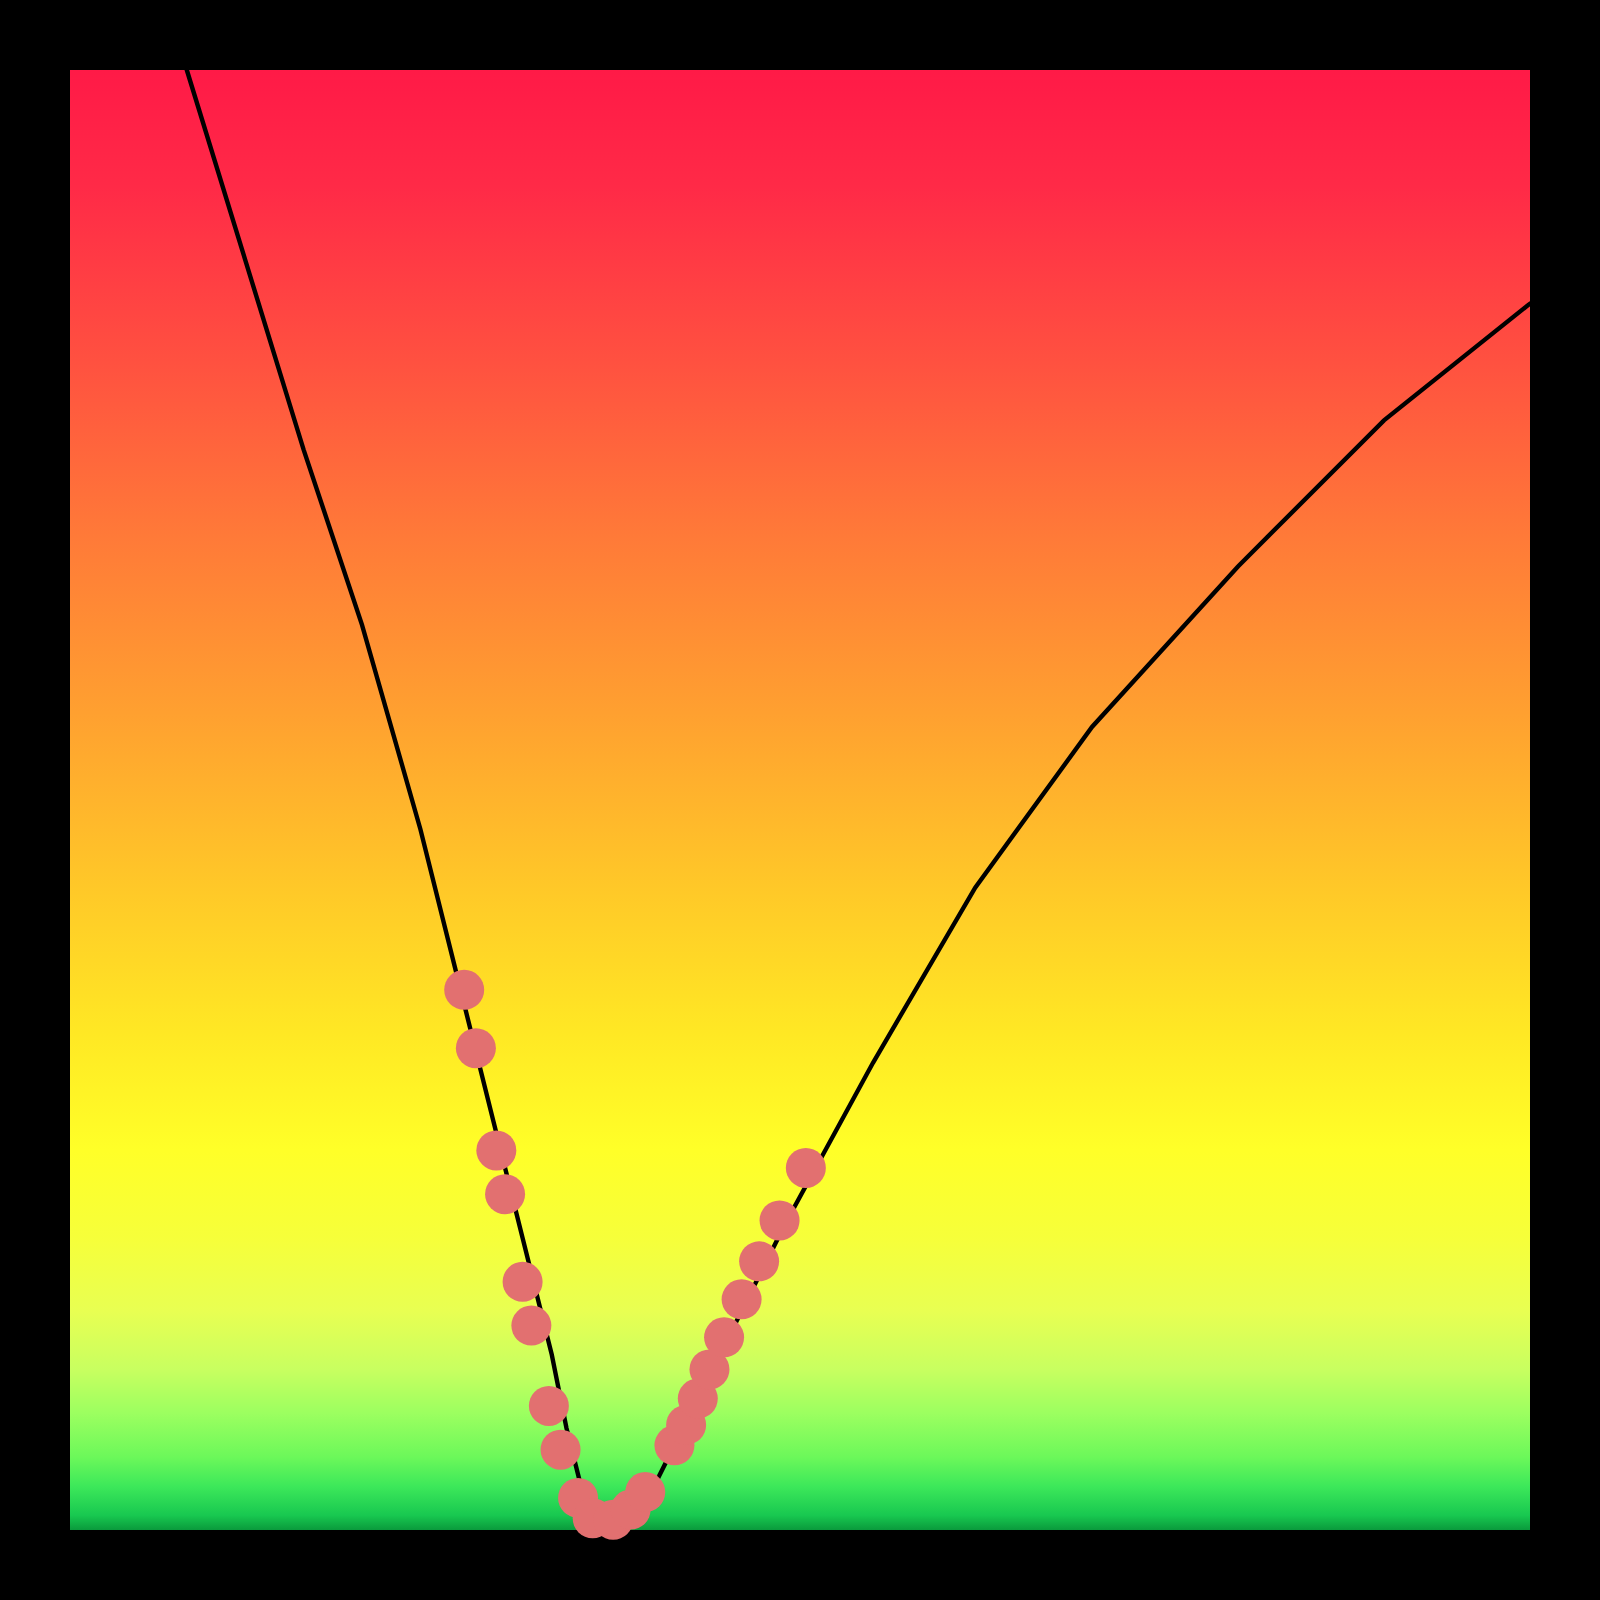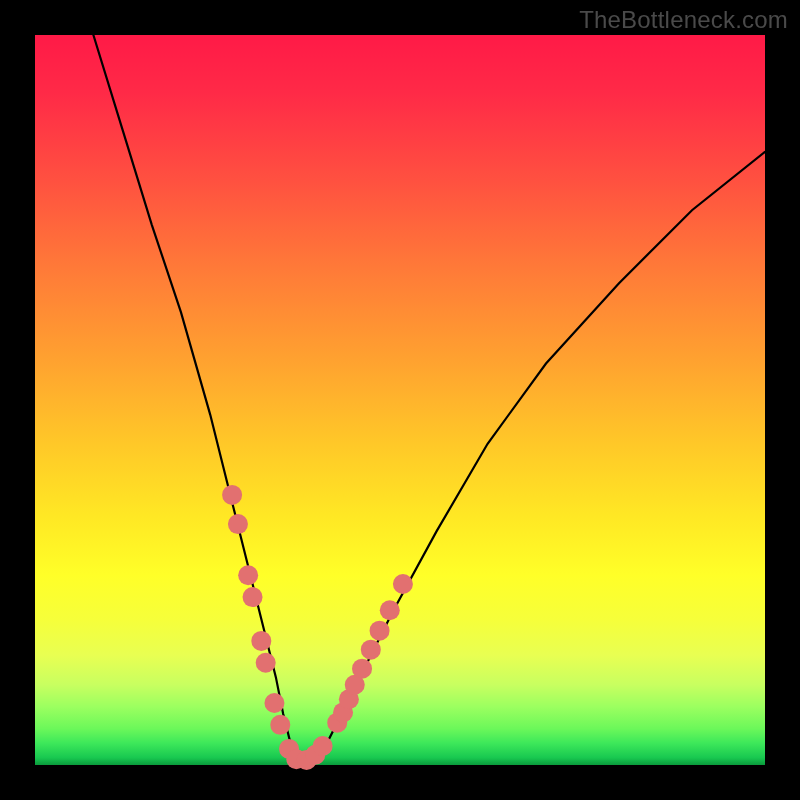--- a/index.html
+++ b/index.html
@@ -67,21 +67,20 @@
   }
   
   .dot {
     fill: #e27070;
   }
 </style>
 </head>
 <body>
 
 <div class="frame">
-  <div class="watermark">TheBottleneck.com</div>
   <div class="plot-area">
     <svg class="curve" viewBox="0 0 730 730">
       <g>
         <path id="curve-path" d="M58.40 0.00 L87.60 94.90 L116.80 189.80 L146.00 277.40 L175.20 379.60 L197.10 467.20 L211.70 525.60 L226.30 584.00 L240.90 642.40 L248.20 678.90 L255.50 708.10 L262.80 726.35 L277.40 722.70 L292.00 708.10 L306.60 678.90 L328.50 635.10 L357.70 576.70 L401.50 496.40 L452.60 408.80 L511.00 328.50 L584.00 248.20 L657.00 175.20 L730.00 116.80" fill="none" stroke="#000" stroke-width="2.2" stroke-linecap="round"></path>
       </g>
       <g id="dots-group">
           <circle cx="197.10" cy="459.90" r="10" class="dot"></circle>
           <circle cx="202.94" cy="489.10" r="10" class="dot"></circle>
           <circle cx="213.16" cy="540.20" r="10" class="dot"></circle>
           <circle cx="217.54" cy="562.10" r="10" class="dot"></circle>

